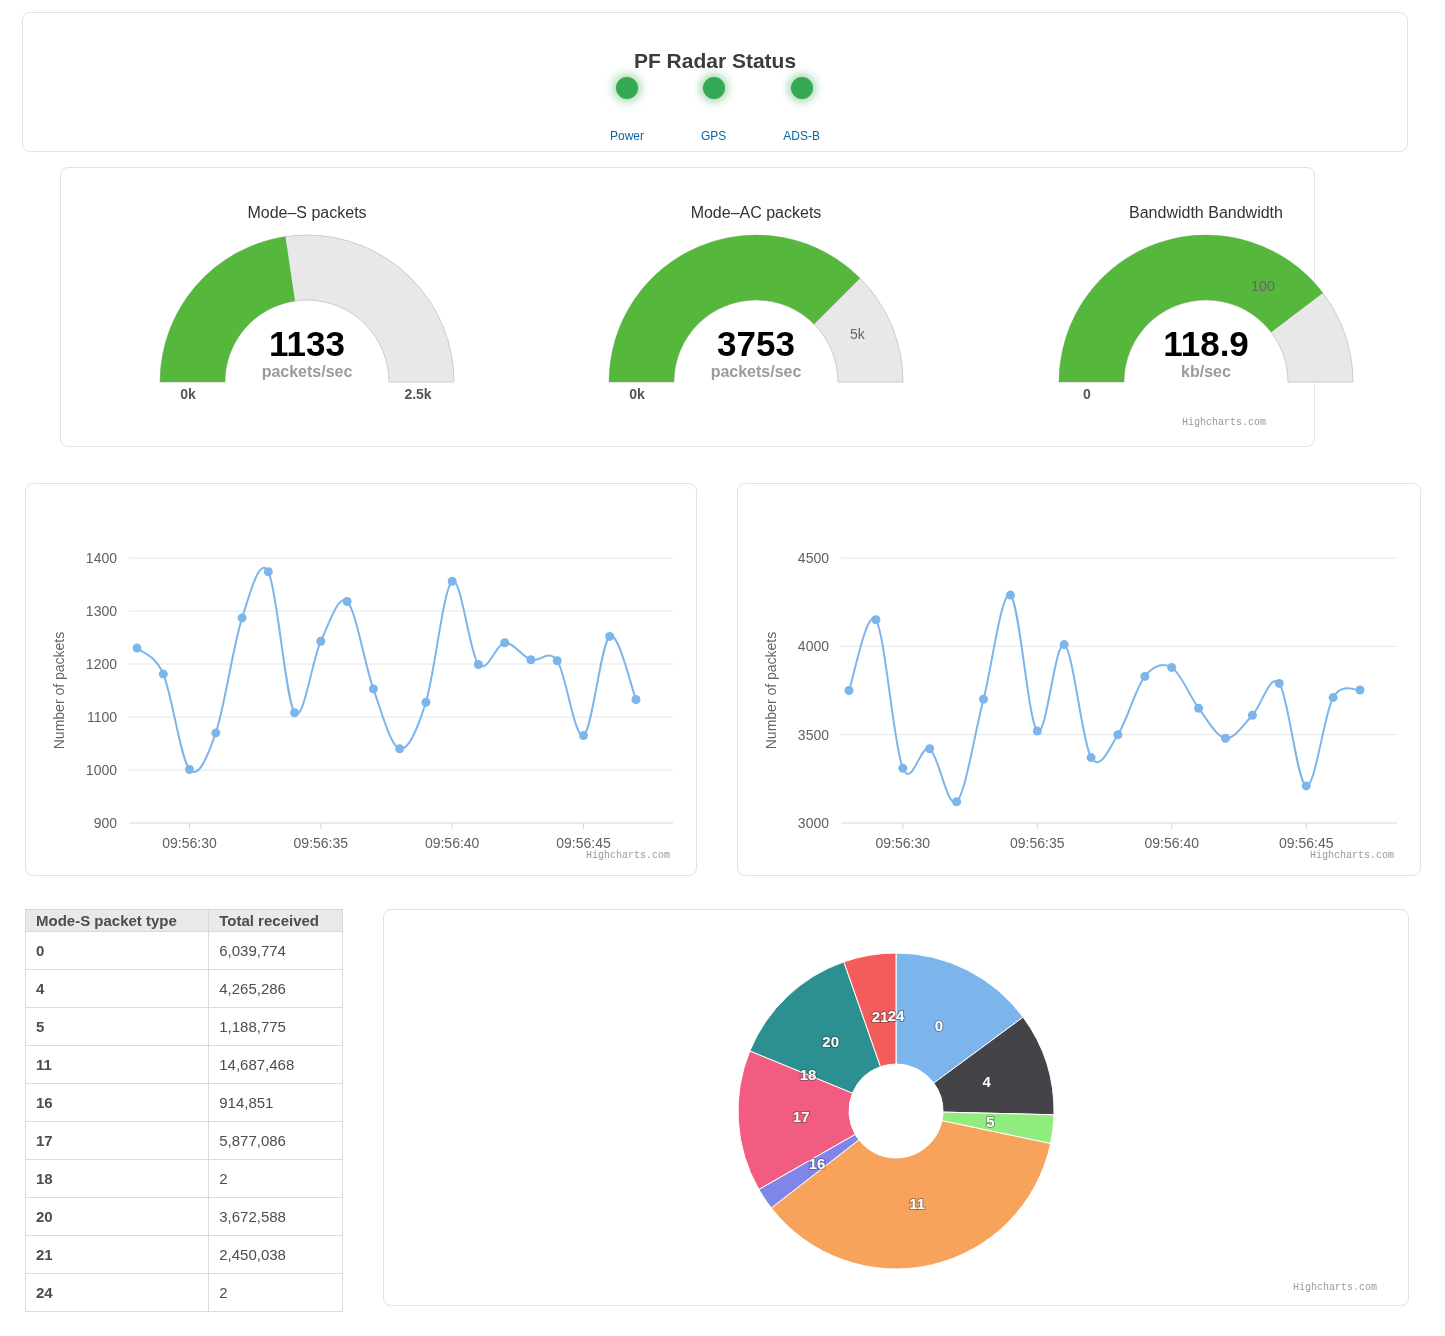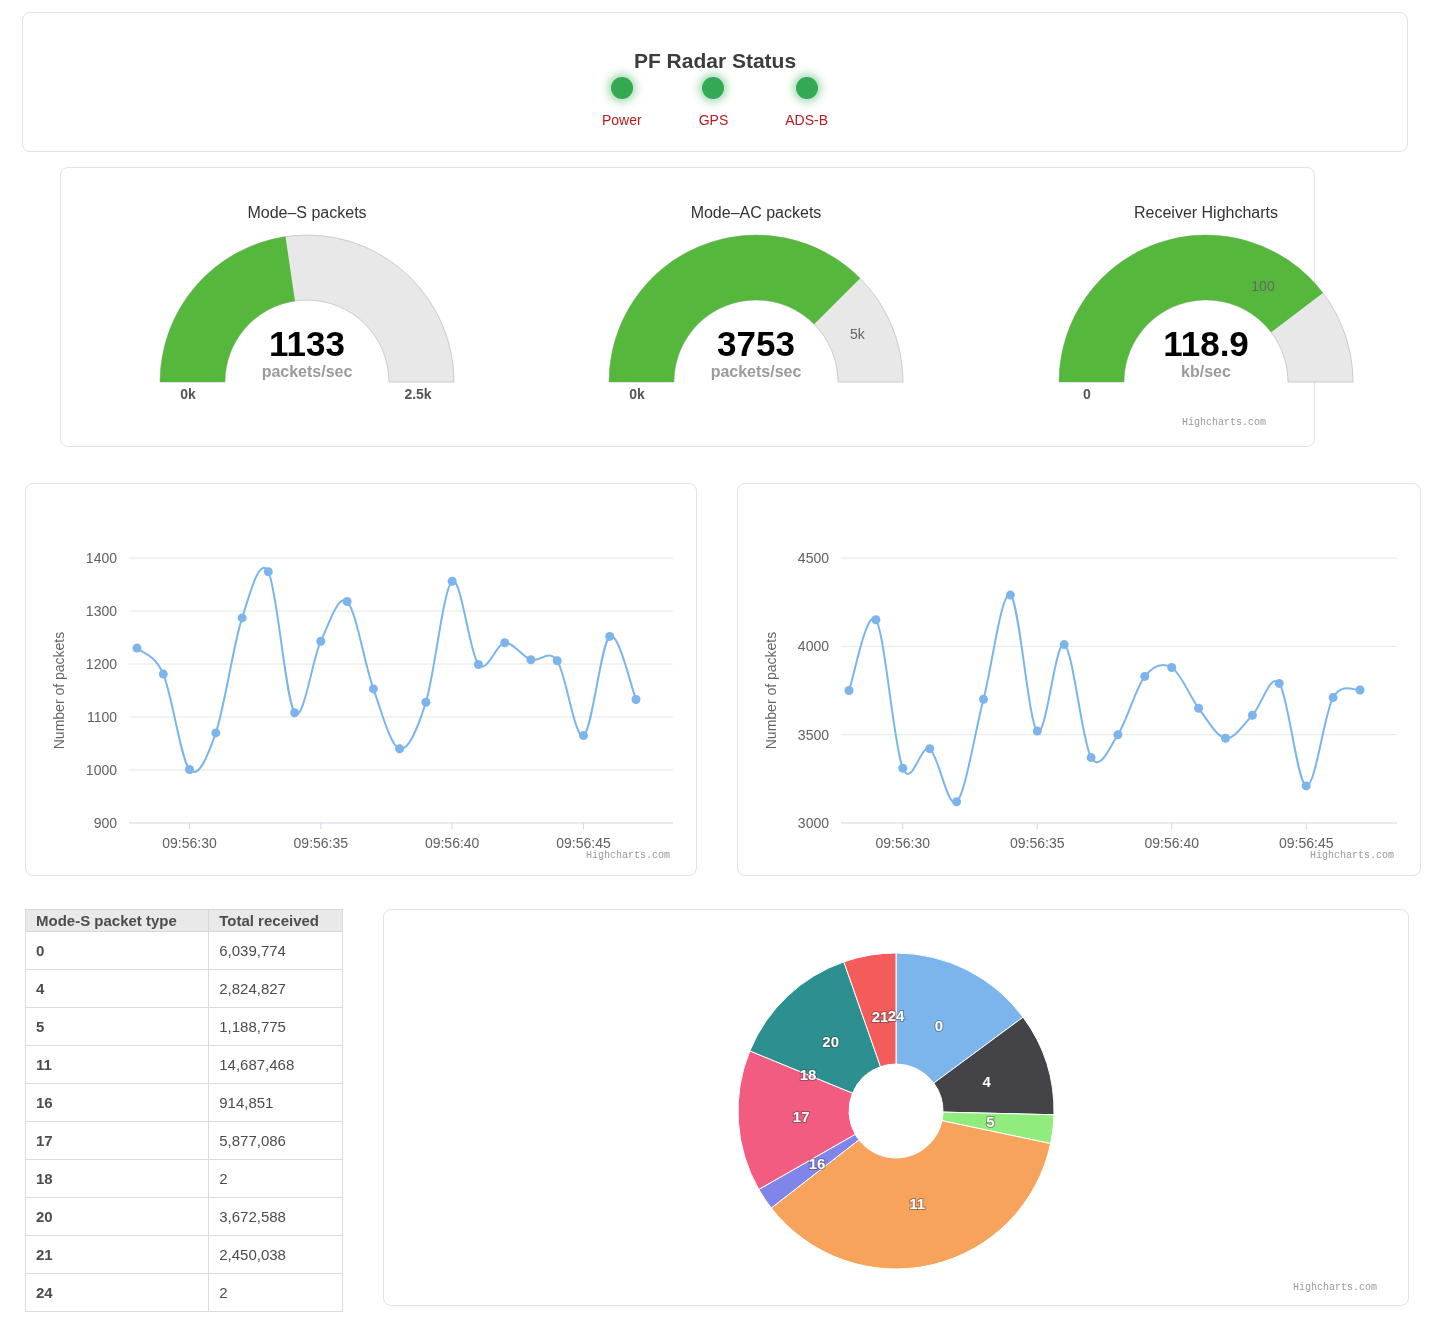--- a/index.html
+++ b/index.html
@@ -4,21 +4,21 @@
 <style>
   html,body{margin:0;padding:0;background:#ffffff;font-family:"Liberation Sans",sans-serif;}
   #page{position:relative;width:1445px;height:1336px;background:#fff;overflow:hidden;}
   .panel{position:absolute;background:#fff;border:1px solid #e2e2e2;border-radius:8px;box-sizing:border-box;}
   
   #status-panel{left:22px;top:12px;width:1386px;height:140px;}
   .status-title{position:absolute;top:36px;left:0;width:100%;text-align:center;font-size:21px;font-weight:bold;color:#3c3c3c;}
   .status-row{position:absolute;top:64px;left:0;width:100%;display:flex;justify-content:center;gap:57px;}
   .status-item{display:flex;flex-direction:column;align-items:center;}
   .status-dot{width:22px;height:22px;border-radius:50%;background:#34a853;box-shadow:0 0 9px 3px rgba(52,168,83,.45);}
-  .status-label{margin-top:13px;font-size:14px;color:#b91c1c;}
+  .status-label{margin-top:30px;font-size:12px;color:#0369a1;}
   
   #gauges-panel{left:22px;top:167px;width:1255px;height:280px;margin-left:38px;}
   .gauge{position:absolute;width:310px;height:238px;top:0;}
   .gauge-title{position:absolute;top:36px;left:0;width:100%;text-align:center;font-size:16px;color:#333;}
   .gauge svg{position:absolute;left:0;top:57px;}
   .credit{position:absolute;font-size:10px;color:#999;font-family:Liberation Mono, monospace;}
   
   .chart-panel .chart-title{position:absolute;top:24px;left:0;width:100%;text-align:center;font-size:20px;color:#333;}
   #chart-s-panel{left:25px;top:483px;width:672px;height:393px;}
   #chart-ac-panel{left:737px;top:483px;width:684px;height:393px;}
@@ -83,21 +83,21 @@
     <svg width="310" height="181">
           <path d="M8.00,157.00 A147,147 0 0 1 302.00,157.00 L237.00,157.00 A82,82 0 0 0 73.00,157.00 Z" fill="#e8e8e8" stroke="#cccccc" stroke-width="1"></path>
           <path d="M8.00,157.00 A147,147 0 0 1 259.14,53.25 L213.09,99.13 A82,82 0 0 0 73.00,157.00 Z" fill="#55b83c"></path>
           <text x="155" y="131" text-anchor="middle" class="gauge-value">3753</text>
           <text x="155" y="152" text-anchor="middle" class="gauge-unit">packets/sec</text>
           <text x="36" y="174" text-anchor="middle" class="gauge-minmax">0k</text>
           <text x="256.3" y="114.3" text-anchor="middle" class="gauge-tick">5k</text>
         </svg>
       </div>
     <div class="gauge" style="left:990px;">
-      <div class="gauge-title">Receiver Highcharts</div>
+      <div class="gauge-title">Bandwidth Bandwidth</div>
       <div class="gauge-svg-slot"></div>
     <svg width="310" height="181">
           <path d="M8.00,157.00 A147,147 0 0 1 302.00,157.00 L237.00,157.00 A82,82 0 0 0 73.00,157.00 Z" fill="#e8e8e8" stroke="#cccccc" stroke-width="1"></path>
           <path d="M8.00,157.00 A147,147 0 0 1 271.90,67.88 L220.21,107.29 A82,82 0 0 0 73.00,157.00 Z" fill="#55b83c"></path>
           <text x="155" y="131" text-anchor="middle" class="gauge-value">118.9</text>
           <text x="155" y="152" text-anchor="middle" class="gauge-unit">kb/sec</text>
           <text x="36" y="174" text-anchor="middle" class="gauge-minmax">0</text>
           <text x="212.0" y="65.6" text-anchor="middle" class="gauge-tick">100</text>
         </svg>
       </div>
@@ -205,21 +205,21 @@
         <th>Total received</th>
       </tr>
     </thead>
     <tbody id="packet-table-body">
         <tr>
           <td class="c0">0</td>
           <td class="c1">6,039,774</td>
         </tr>
         <tr>
           <td class="c0">4</td>
-          <td class="c1">2,824,827</td>
+          <td class="c1">4,265,286</td>
         </tr>
         <tr>
           <td class="c0">5</td>
           <td class="c1">1,188,775</td>
         </tr>
         <tr>
           <td class="c0">11</td>
           <td class="c1">14,687,468</td>
         </tr>
         <tr>

